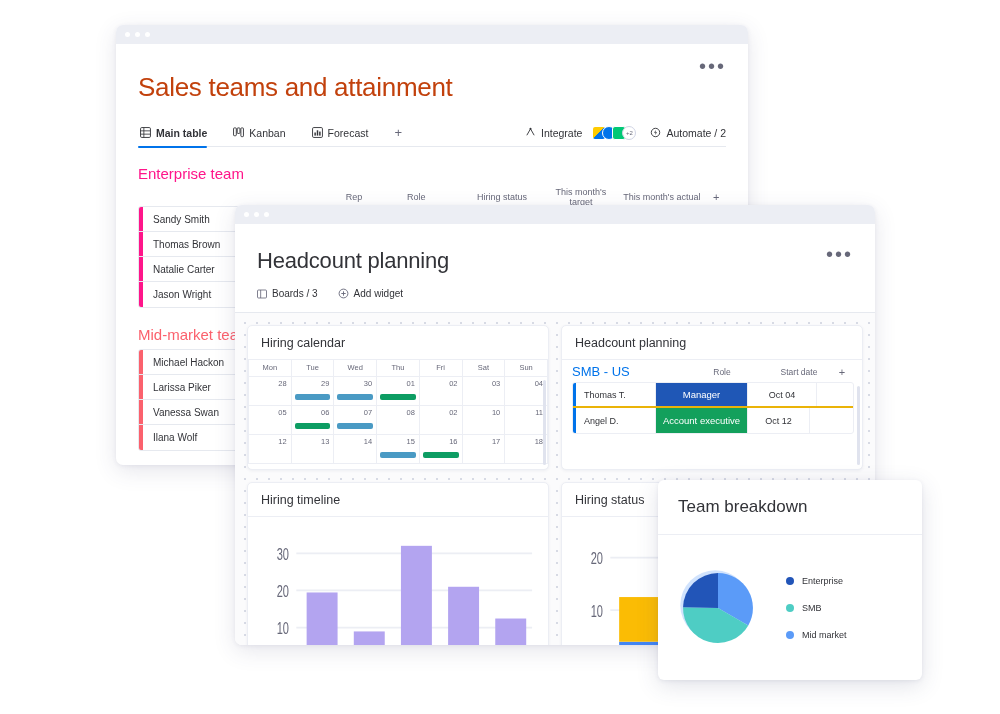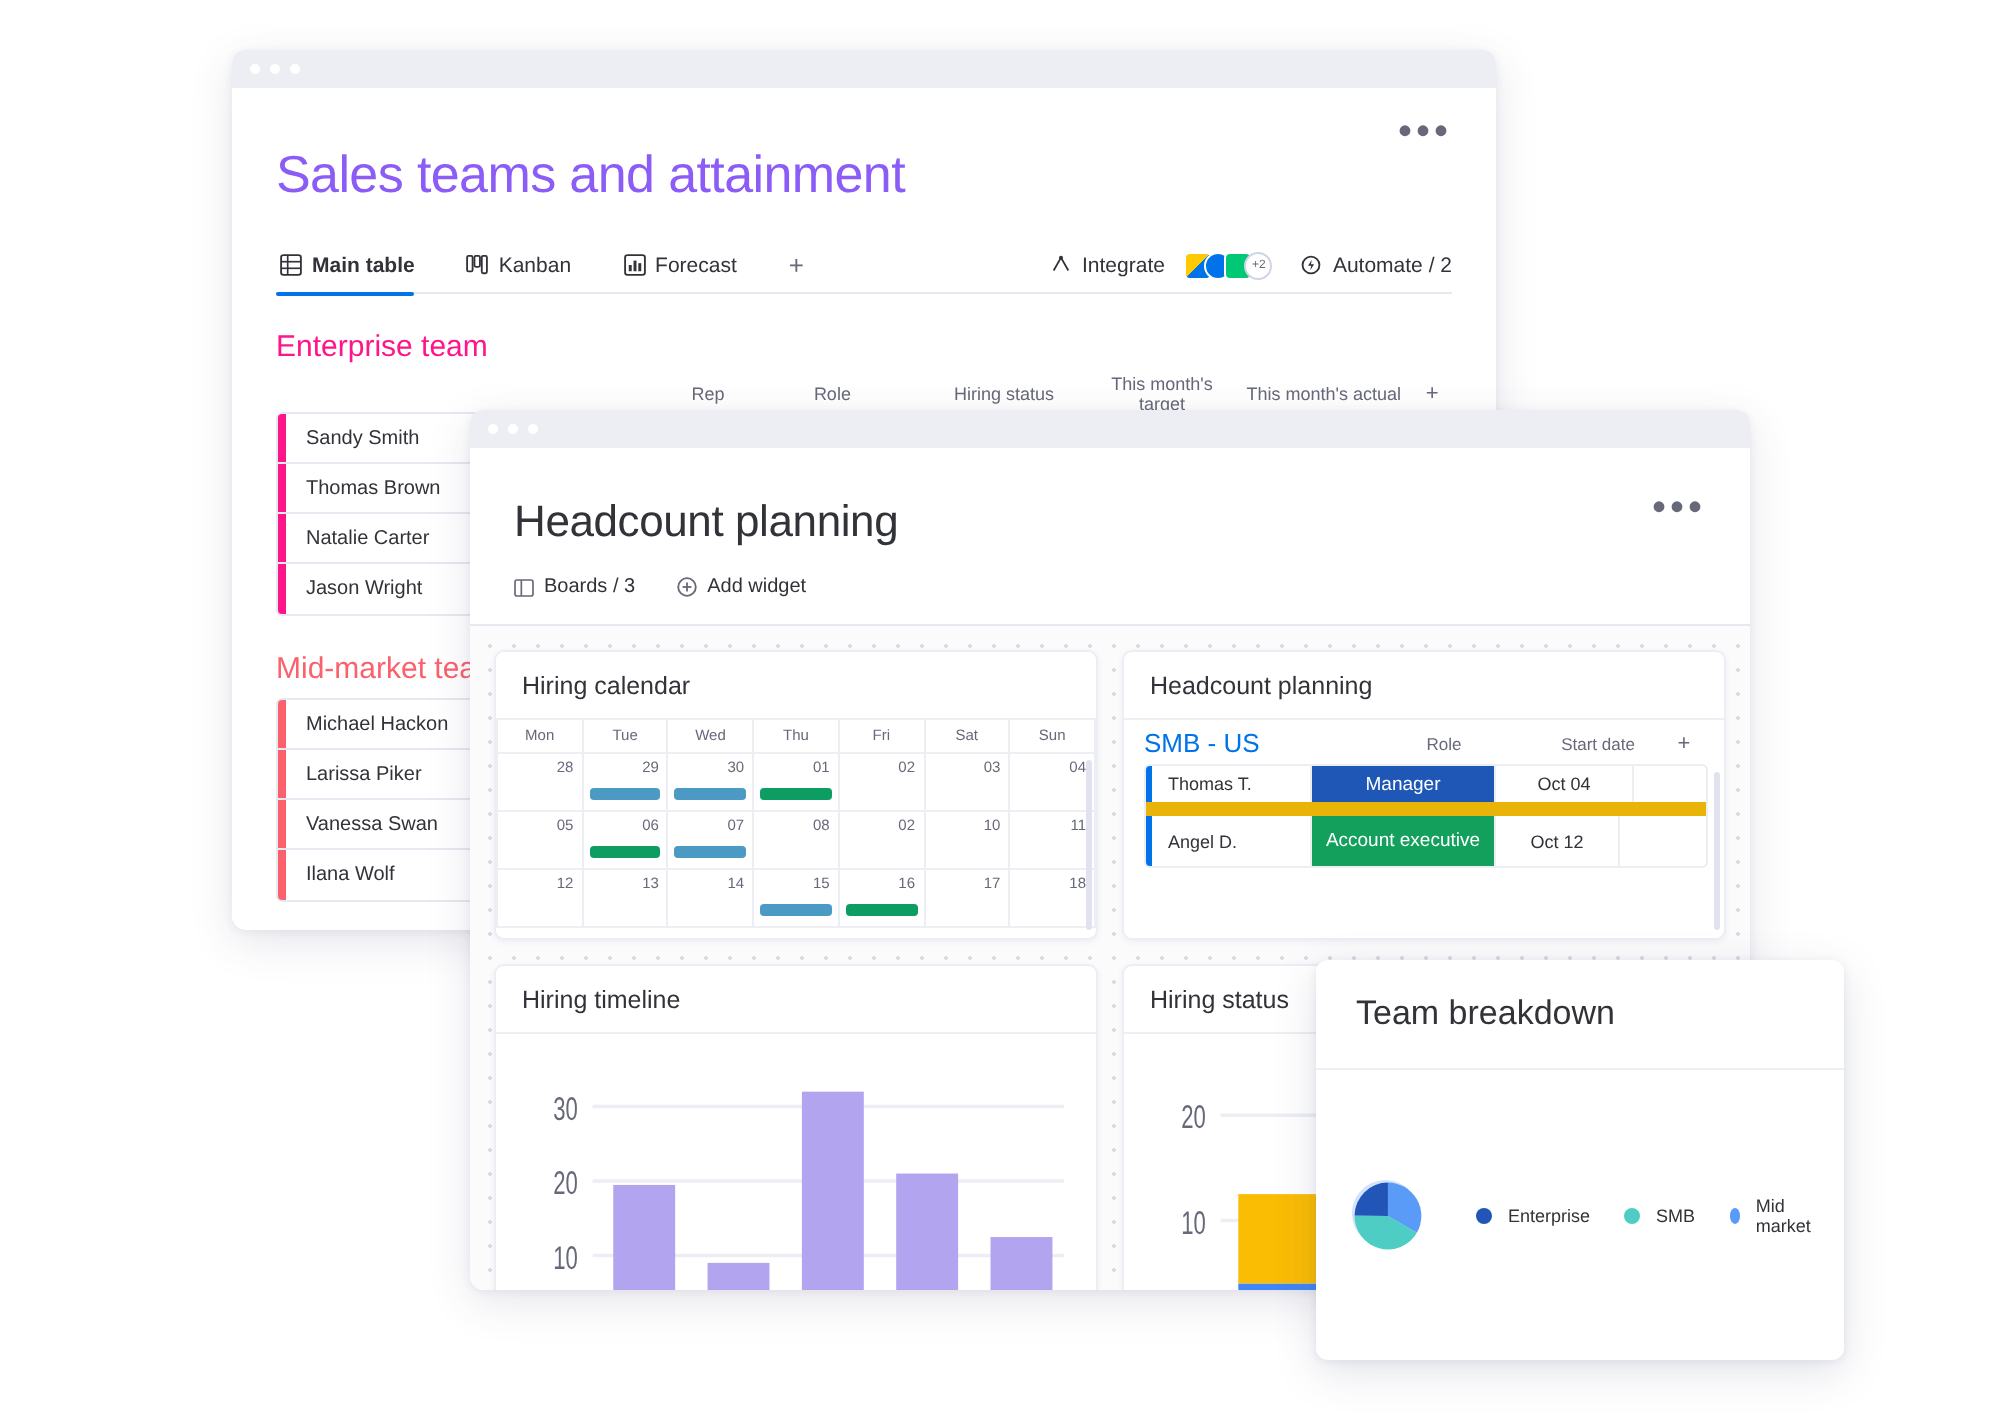--- a/index.html
+++ b/index.html
@@ -31,21 +31,21 @@
   }
   .dot { width: 5px; height: 5px; border-radius: 50%; background: #ffffff; }
 
   
   #win-sales { left: 116px; top: 25px; width: 632px; height: 440px; }
   #win-sales .body { padding: 0 22px; }
   .sales-title {
     font-size: 26px;
     font-weight: 400;
     letter-spacing: -0.3px;
-    color: #8b5cf6;
+    color: #c2410c;
     margin-top: 28px;
   }
   .title-row { display: flex; align-items: flex-start; justify-content: space-between; }
   .ellipsis { color: #676879; font-size: 20px; letter-spacing: 2px; line-height: 20px; margin-top: 12px;}
   .tabs-row {
     display: flex; align-items: center;
     margin-top: 16px;
     border-bottom: 1px solid #e6e9ef;
     height: 28px;
   }
@@ -154,21 +154,21 @@
     position: absolute; right: 2px; top: 20px; bottom: 4px; width: 3px;
     background: #e0e3ee; border-radius: 2px;
   }
 
   
   .hc-head { display: flex; align-items: center; padding: 4px 8px 3px 10px; }
   .hc-group { font-size: 13px; color: #0073ea; }
   .hc-cols { margin-left: auto; display: flex; align-items: center; }
   .hc-cols span { font-size: 8.5px; color: #676879; text-align: center; }
   .hc-tbl { margin: 0 8px 0 10px; border: 1px solid #eceef4; border-radius: 3px; overflow: hidden; }
-  .hc-row { display: flex; height: 25px; border-bottom: 7px solid #eab308; }
+  .hc-row { display: flex; height: 25px; border-bottom: 2px solid #eab308; }
   .hc-row:last-child { border-bottom: none; }
   .hc-accent { width: 3px; flex: 0 0 3px; background: #0073ea; }
   .hc-cell {
     display: flex; align-items: center; justify-content: center;
     font-size: 9px; border-right: 1px solid #eceef4;
   }
   .hc-cell.name { justify-content: flex-start; padding-left: 8px; color: #323338; }
   .hc-cell.role { color: #fff; font-size: 9.5px; }
 
   
@@ -184,21 +184,21 @@
     box-shadow: 0 6px 22px rgba(60,64,110,0.15), 0 1px 4px rgba(60,64,110,0.09);
     overflow: hidden; position: absolute;
     display: flex; flex-direction: column;
   }
   .tb-head {
     height: 55px; display: flex; align-items: center; padding: 0 20px;
     font-size: 17px; color: #323338; border-bottom: 1px solid #eceef4;
     flex: 0 0 55px;
   }
   .tb-body { flex: 1; display: flex; align-items: center; padding: 0 14px; }
-  .pie-legend { display: flex; flex-direction: row; gap: 17px; margin-left: 22px; }
+  .pie-legend { display: flex; flex-direction: column; gap: 17px; margin-left: 22px; }
   .pie-legend .lg { font-size: 9px; color: #323338; gap: 8px; }
   .pie-legend .lgdot { width: 8px; height: 8px; }
 </style>
 </head>
 <body>
 
 <div class="stage">
 
   <div class="win" id="win-sales">
     <div class="titlebar">

